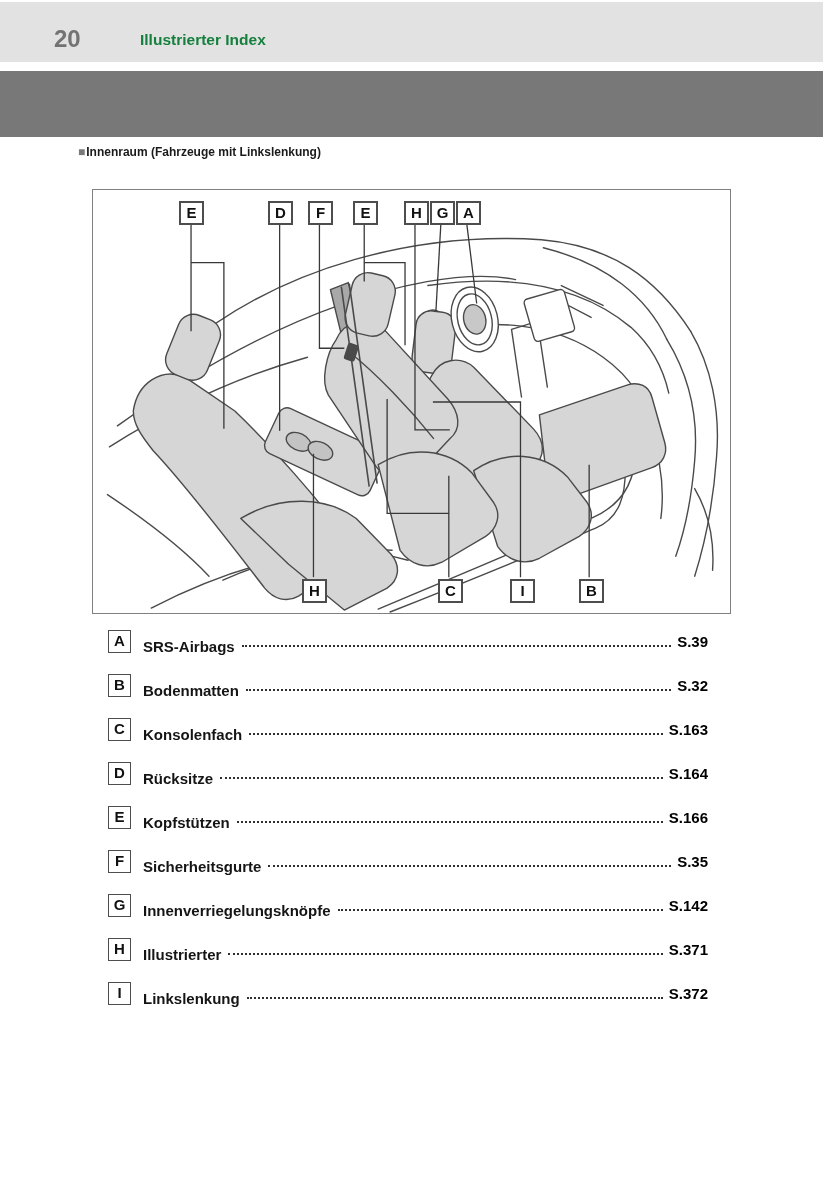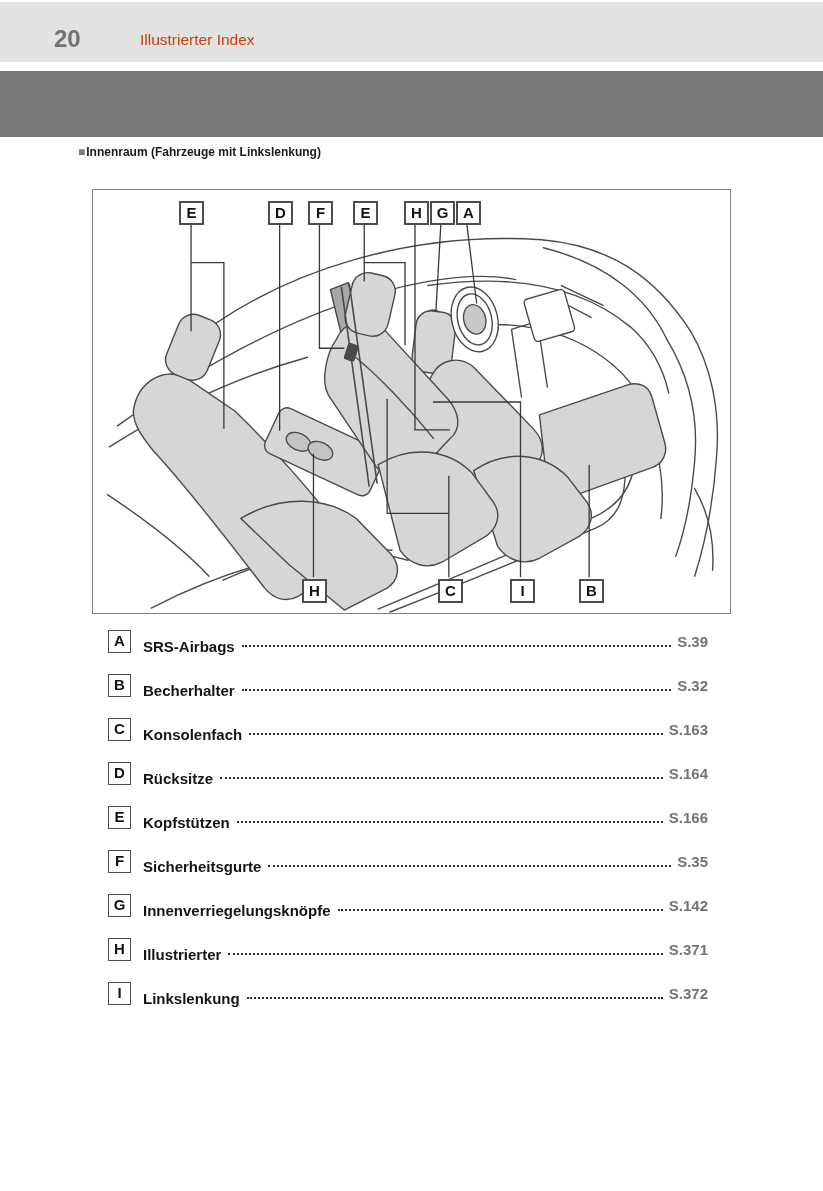--- a/index.html
+++ b/index.html
@@ -3,42 +3,42 @@
 <meta charset="utf-8">
 <style>
   html,body{margin:0;padding:0;}
   body{
     width:823px;height:1191px;position:relative;background:#ffffff;
     font-family:"Liberation Sans","DejaVu Sans",sans-serif;color:#1a1a1a;overflow:hidden;
   }
   
   .header-band{position:absolute;left:0;top:2px;width:823px;height:60px;background:#e2e2e2;}
   .page-num{position:absolute;left:54px;top:25px;font-size:24px;font-weight:bold;color:#737373;}
-  .header-title{position:absolute;left:140px;top:31px;font-size:15.5px;font-weight:normal;color:#c2410c;}
+  .header-title{position:absolute;left:140px;top:31px;font-size:15.5px;font-weight:bold;color:#15803d;}
   .dark-band{position:absolute;left:0;top:71px;width:823px;height:66px;background:#787878;}
   
   .section-heading{position:absolute;left:78px;top:145px;font-size:12px;font-weight:bold;color:#1a1a1a;white-space:nowrap;}
   .section-bullet{color:#7a7a7a;margin-right:1px;}
   
   .diagram-box{position:absolute;left:92px;top:189px;width:637px;height:423px;border:1px solid #808080;background:#fff;}
   .diagram-box svg{position:absolute;left:0;top:0;}
   .callout{
     position:absolute;width:25px;height:24px;box-sizing:border-box;border:2px solid #4d4d4d;background:#fff;
     font-size:15px;font-weight:bold;text-align:center;line-height:20px;color:#111;
   }
   
   .index-list{position:absolute;left:108px;top:630px;width:600px;}
   .index-row{display:flex;align-items:center;height:23px;margin-bottom:21px;}
   .letter-box{
     width:23px;height:23px;box-sizing:border-box;border:1.5px solid #4d4d4d;background:#fff;flex:0 0 auto;
     font-size:15px;font-weight:bold;text-align:center;line-height:20px;margin-right:12px;color:#111;
   }
   .row-label{font-size:15px;font-weight:bold;white-space:nowrap;color:#151515;margin-top:10px;}
   .leader{flex:1 1 auto;border-bottom:2.5px dotted #2e2e2e;height:14px;margin:0 6px 5px 7px;}
-  .row-page{font-size:15px;font-weight:bold;white-space:nowrap;color:#737373;}
+  .row-page{font-size:15px;font-weight:bold;white-space:nowrap;color:#000000;}
 </style>
 </head>
 <body>
 
 <div class="header-band"></div>
 <div class="page-num">20</div>
 <div class="header-title">Illustrierter Index</div>
 <div class="dark-band"></div>
 
 <div class="section-heading"><span class="section-bullet">■</span><span>Innenraum (Fahrzeuge mit Linkslenkung)</span></div>
@@ -131,21 +131,21 @@
 
 <div class="index-list">
   <div class="index-row">
     <div class="letter-box">A</div>
     <span class="row-label">SRS-Airbags</span>
     <span class="leader"></span>
     <span class="row-page">S.39</span>
   </div>
   <div class="index-row">
     <div class="letter-box">B</div>
-    <span class="row-label">Becherhalter</span>
+    <span class="row-label">Bodenmatten</span>
     <span class="leader"></span>
     <span class="row-page">S.32</span>
   </div>
   <div class="index-row">
     <div class="letter-box">C</div>
     <span class="row-label">Konsolenfach</span>
     <span class="leader"></span>
     <span class="row-page">S.163</span>
   </div>
   <div class="index-row">

